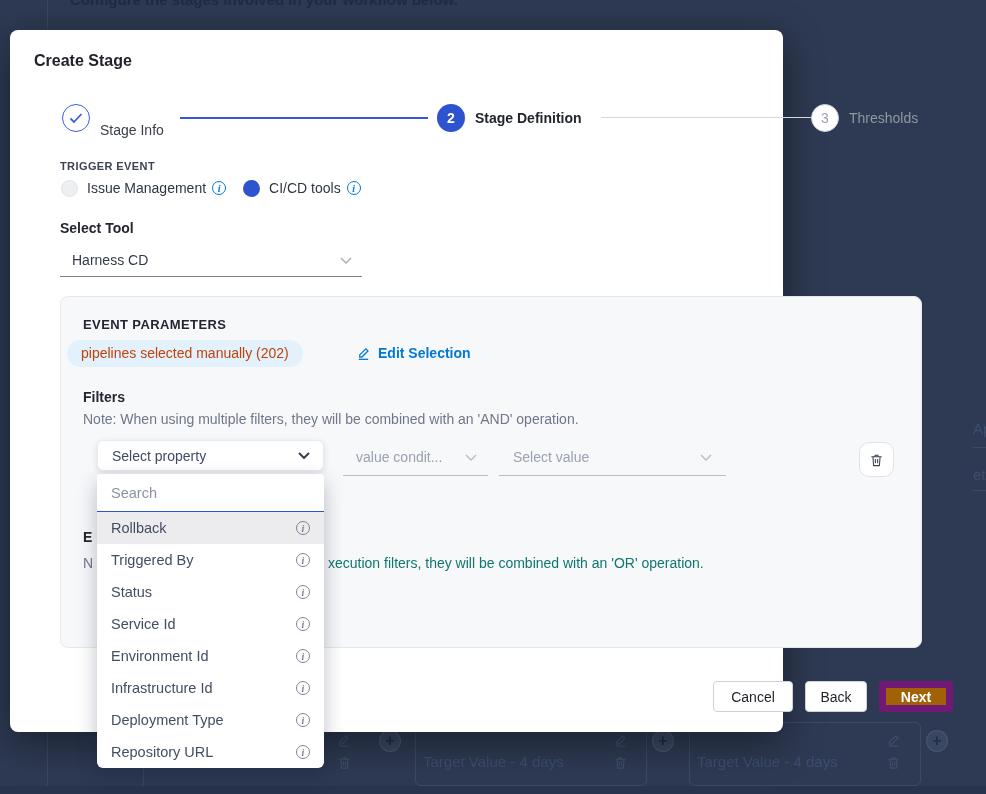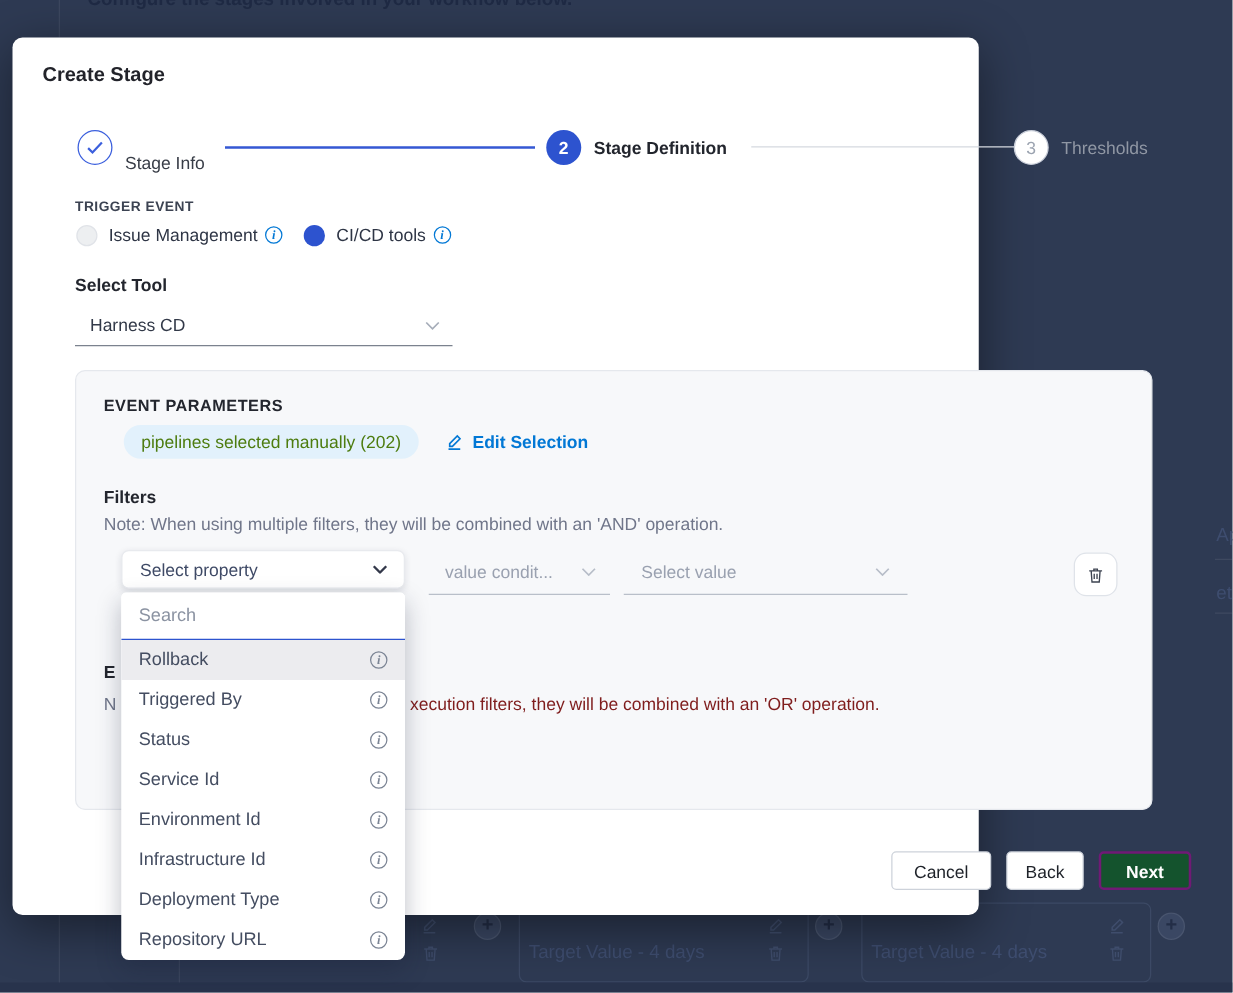--- a/index.html
+++ b/index.html
@@ -91,23 +91,23 @@
   .chev { width:12px; height:7px; flex:0 0 auto; }
   .chev svg { display:block; width:100%; height:100%; }
 
   
   .panel {
     position:absolute; left:50px; top:266px; width:862px; height:352px;
     background:#f7f8fa; border:1px solid #e5e8ed; border-radius:8px;
   }
   .panel-heading { position:absolute; left:22px; top:20px; font-size:13px; font-weight:700; letter-spacing:0.4px; color:#23262e; }
   .pill {
-    position:absolute; left:38px; top:43px; height:27px; line-height:27px;
+    position:absolute; left:6px; top:43px; height:27px; line-height:27px;
     padding:0 14px; border-radius:14px; background:#e2f1fc;
-    font-size:14px; color:#4d7c0f; white-space:nowrap;
+    font-size:14px; color:#c2410c; white-space:nowrap;
   }
   .edit-link {
     position:absolute; left:295px; top:48px; display:flex; align-items:center; gap:7px;
     color:#0278d5; font-size:14px; font-weight:600; cursor:pointer;
   }
   .edit-link svg { width:15px; height:15px; }
   .filters-heading { position:absolute; left:22px; top:92px; font-size:14px; font-weight:700; color:#23262e; }
   .note-text { position:absolute; font-size:14px; color:#70768a; white-space:nowrap; }
 
   .ghost-select {
@@ -117,21 +117,21 @@
   .ghost-select .ph { font-size:14px; color:#9aa1b0; flex:1; white-space:nowrap; }
   .trash-btn {
     position:absolute; left:798px; top:145px; width:35px; height:35px;
     background:#fff; border:1px solid #dfe3e9; border-radius:10px;
     display:flex; align-items:center; justify-content:center; color:#3c4350; cursor:pointer;
   }
   .trash-btn svg { width:15px; height:16px; }
 
   .exec-frag-heading { position:absolute; left:22px; top:232px; font-size:14px; font-weight:700; color:#23262e; }
   .exec-frag-n   { position:absolute; left:22px;  top:258px; font-size:14px; color:#70768a; }
-  .exec-frag-end { position:absolute; left:267px; top:258px; font-size:14px; color:#7f1d1d; white-space:nowrap; }
+  .exec-frag-end { position:absolute; left:267px; top:258px; font-size:14px; color:#0f766e; white-space:nowrap; }
 
   
   .prop-combobox {
     position:absolute; left:87px; top:410px; width:227px; height:31px;
     background:#fff; border:1px solid #e8eaee; border-radius:6px;
     box-shadow:0 2px 6px rgba(25,35,60,0.12);
     display:flex; align-items:center; z-index:40; cursor:pointer;
   }
   .prop-combobox .val { padding-left:14px; flex:1; font-size:14px; color:#3f4a66; }
   .prop-combobox .chev { margin-right:13px; color:#33384a; }
@@ -153,21 +153,21 @@
   }
   .menu-item.active { background:#ececef; }
 
   
   .btn {
     position:absolute; top:651px; height:31px; border-radius:4px;
     font-family:"Liberation Sans", sans-serif; font-size:14px;
     display:flex; align-items:center; justify-content:center; cursor:pointer;
   }
   .btn-secondary { background:#fff; border:1px solid #cdd2da; color:#1e2229; font-weight:500; }
-  .btn-primary   { background:#14532d; border:2px solid #701a75; color:#fff; font-weight:600; }
+  .btn-primary   { background:#a16207; border:7px solid #701a75; color:#fff; font-weight:600; }
 </style>
 </head>
 <body>
 
 <div>
   <div class="bg-top-text">Configure the stages involved in your workflow below.</div>
   <div class="bg-vline" style="left:47px; top:0; height:30px;"></div>
   <div class="bg-vline" style="left:47px; top:732px; height:62px;"></div>
   <div class="bg-vline" style="left:143px; top:732px; height:62px;"></div>
 

